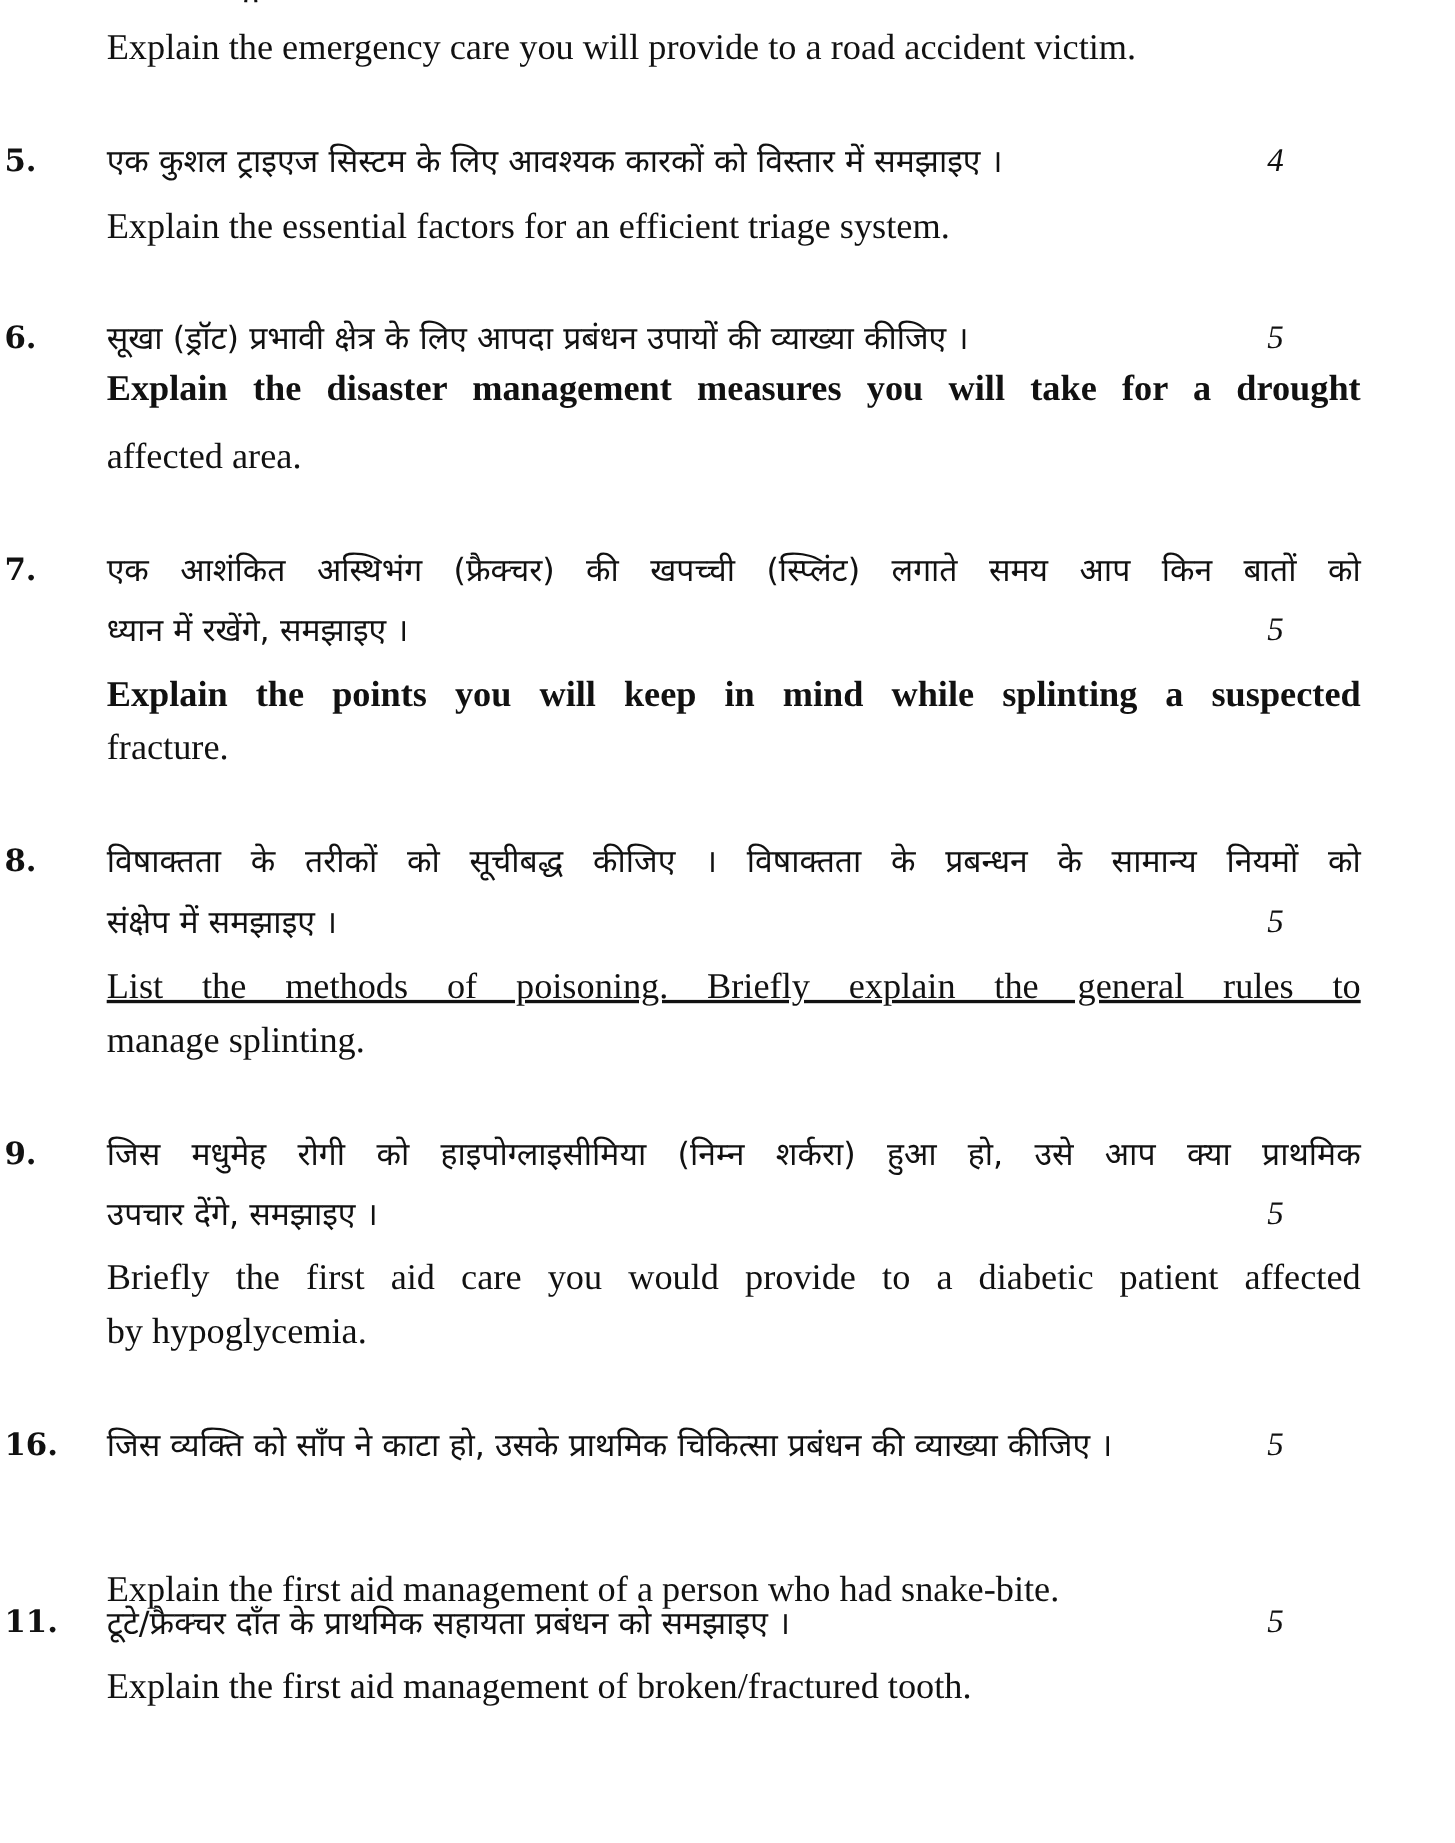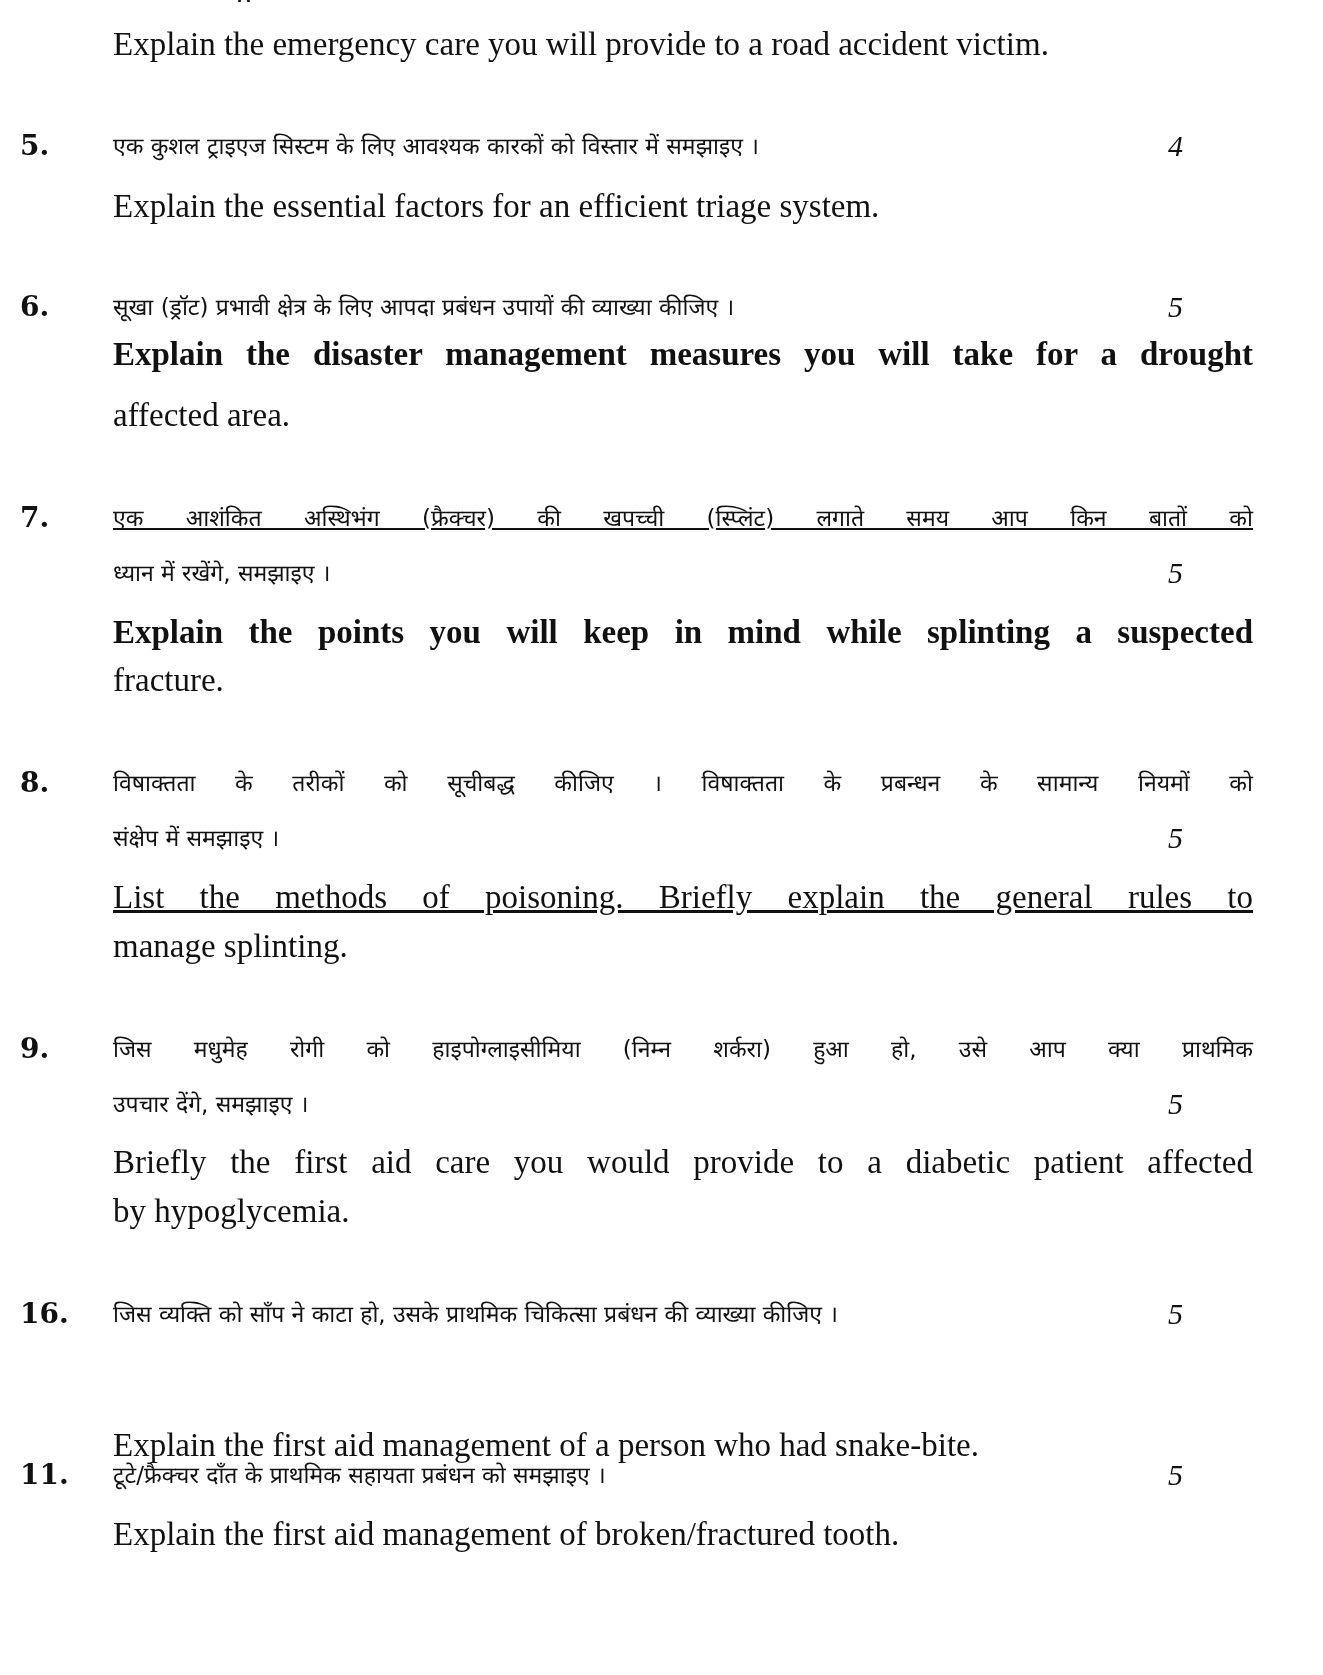--- a/index.html
+++ b/index.html
@@ -14,38 +14,37 @@
       overflow: hidden;
       font-family: "DejaVu Serif", "Liberation Serif", serif;
       color: #111111;
     }
     .page {
       position: absolute;
       left: 0;
       top: 0;
       width: 1177px;
       height: 1675px;
-      margin-left: 16px;
     }
     .abs { position: absolute; }
     .en {
       font-family: "Liberation Serif", "DejaVu Serif", serif;
       font-size: 33px;
       line-height: 52px;
       white-space: nowrap;
     }
     .en.justify {
       white-space: normal;
       text-align: justify;
       text-align-last: justify;
       width: 1140px;
     }
     .hi {
       font-family: "DejaVu Sans", "Liberation Sans", sans-serif;
-      font-size: 23px;
+      font-size: 29px;
       line-height: 52px;
       white-space: nowrap;
     }
     .hi.justify {
       white-space: normal;
       text-align: justify;
       text-align-last: justify;
       width: 1140px;
     }
     .qnum {
@@ -89,21 +88,21 @@
   <div>
     <div class="abs qnum" style="top:281px;">6.</div>
     <div class="abs hi" style="left:97px; top:281px;">सूखा (ड्रॉट) प्रभावी क्षेत्र के लिए आपदा प्रबंधन उपायों की व्याख्या कीजिए ।</div>
     <div class="abs marks" style="top:281px;">5</div>
     <div class="abs en justify" style="left:97px; top:328px;font-weight:bold;">Explain the disaster management measures you will take for a drought</div>
     <div class="abs en" style="left:97px; top:389px;">affected area.</div>
   </div>
 
   <div>
     <div class="abs qnum" style="top:492px;">7.</div>
-    <div class="abs hi justify" style="left:97px; top:492px;text-decoration:underline;">एक आशंकित अस्थिभंग (फ्रैक्चर) की खपच्ची (स्प्लिंट) लगाते समय आप किन बातों को</div>
+    <div class="abs hi justify" style="left:97px; top:492px;">एक आशंकित अस्थिभंग (फ्रैक्चर) की खपच्ची (स्प्लिंट) लगाते समय आप किन बातों को</div>
     <div class="abs hi" style="left:97px; top:547px;">ध्यान में रखेंगे, समझाइए ।</div>
     <div class="abs marks" style="top:547px;">5</div>
     <div class="abs en justify" style="left:97px; top:606px;font-weight:bold;">Explain the points you will keep in mind while splinting a suspected</div>
     <div class="abs en" style="left:97px; top:654px;">fracture.</div>
   </div>
 
   <div>
     <div class="abs qnum" style="top:757px;">8.</div>
     <div class="abs hi justify" style="left:97px; top:757px;">विषाक्तता के तरीकों को सूचीबद्ध कीजिए । विषाक्तता के प्रबन्धन के सामान्य नियमों को</div>
     <div class="abs hi" style="left:97px; top:812px;">संक्षेप में समझाइए ।</div>

